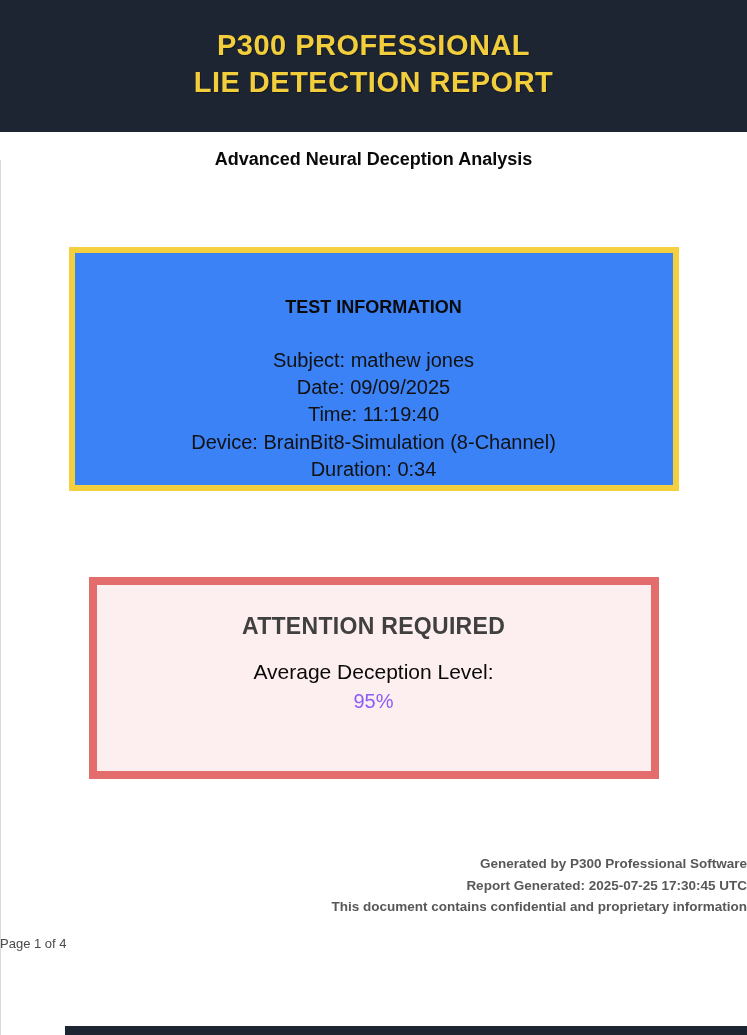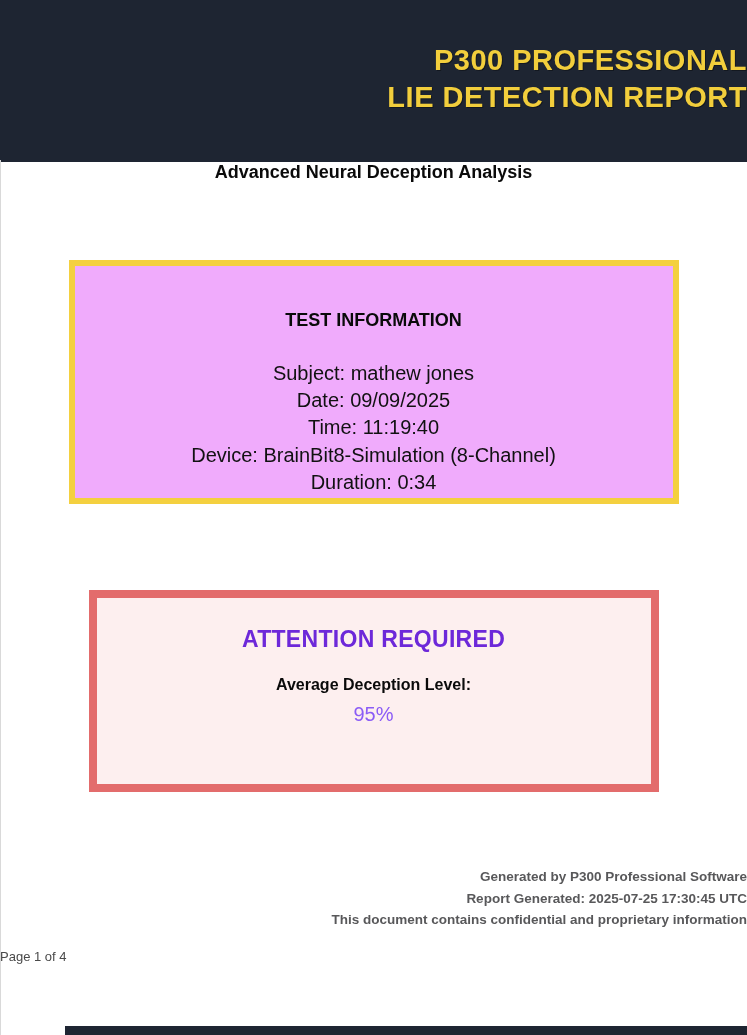--- a/index.html
+++ b/index.html
@@ -7,54 +7,55 @@
     width: 747px; height: 1035px;
     background: #ffffff;
     position: relative;
     overflow: hidden;
     font-family: "Liberation Sans", sans-serif;
     -webkit-font-smoothing: antialiased;
   }
 
   
   .report-header {
-    height: 162px;
+    height: 132px;
     background: #1e2532;
     display: flex;
     flex-direction: column;
     justify-content: center;
-    align-items: flex-end;
+    align-items: center;
     padding-bottom: 4px;
     box-sizing: border-box;
   }
   .report-title-line {
     color: #f2ce3c;
     font-size: 29px;
     font-weight: bold;
     line-height: 37px;
     text-align: center;
     letter-spacing: 0.5px;
     text-shadow: 1px 1px 0 rgba(0,0,0,0.35);
   }
 
   
   .subtitle {
+    margin-top: 17px;
     text-align: center;
     font-size: 18px;
     font-weight: bold;
     color: #0a0a0a;
     line-height: 21px;
   }
 
   
   .info-box {
     width: 598px;
     margin: 77px auto 0;
     border: 6px solid #f4d03f;
-    background: #f0abfc;
+    background: #3b82f6;
     text-align: center;
     box-sizing: content-box;
   }
   .info-heading {
     padding-top: 44px;
     font-size: 18px;
     font-weight: bold;
     line-height: 21px;
     color: #0a0a0a;
     margin: 0 0 29px 0;
@@ -74,28 +75,28 @@
     background: #fdefef;
     text-align: center;
     box-sizing: content-box;
     padding-bottom: 58px;
   }
   .attention-heading {
     padding-top: 28px;
     font-size: 23px;
     font-weight: bold;
     line-height: 27px;
-    color: #6d28d9;
+    color: #404040;
     margin: 0;
     letter-spacing: 0.3px;
   }
   .attention-label {
     margin-top: 22px;
-    font-size: 16px;
-    font-weight: bold;
+    font-size: 21px;
+    font-weight: normal;
     line-height: 20px;
     color: #0a0a0a;
   }
   .attention-value {
     margin-top: 7px;
     font-size: 20px;
     font-weight: normal;
     line-height: 24px;
     color: #8b5cf6;
   }

